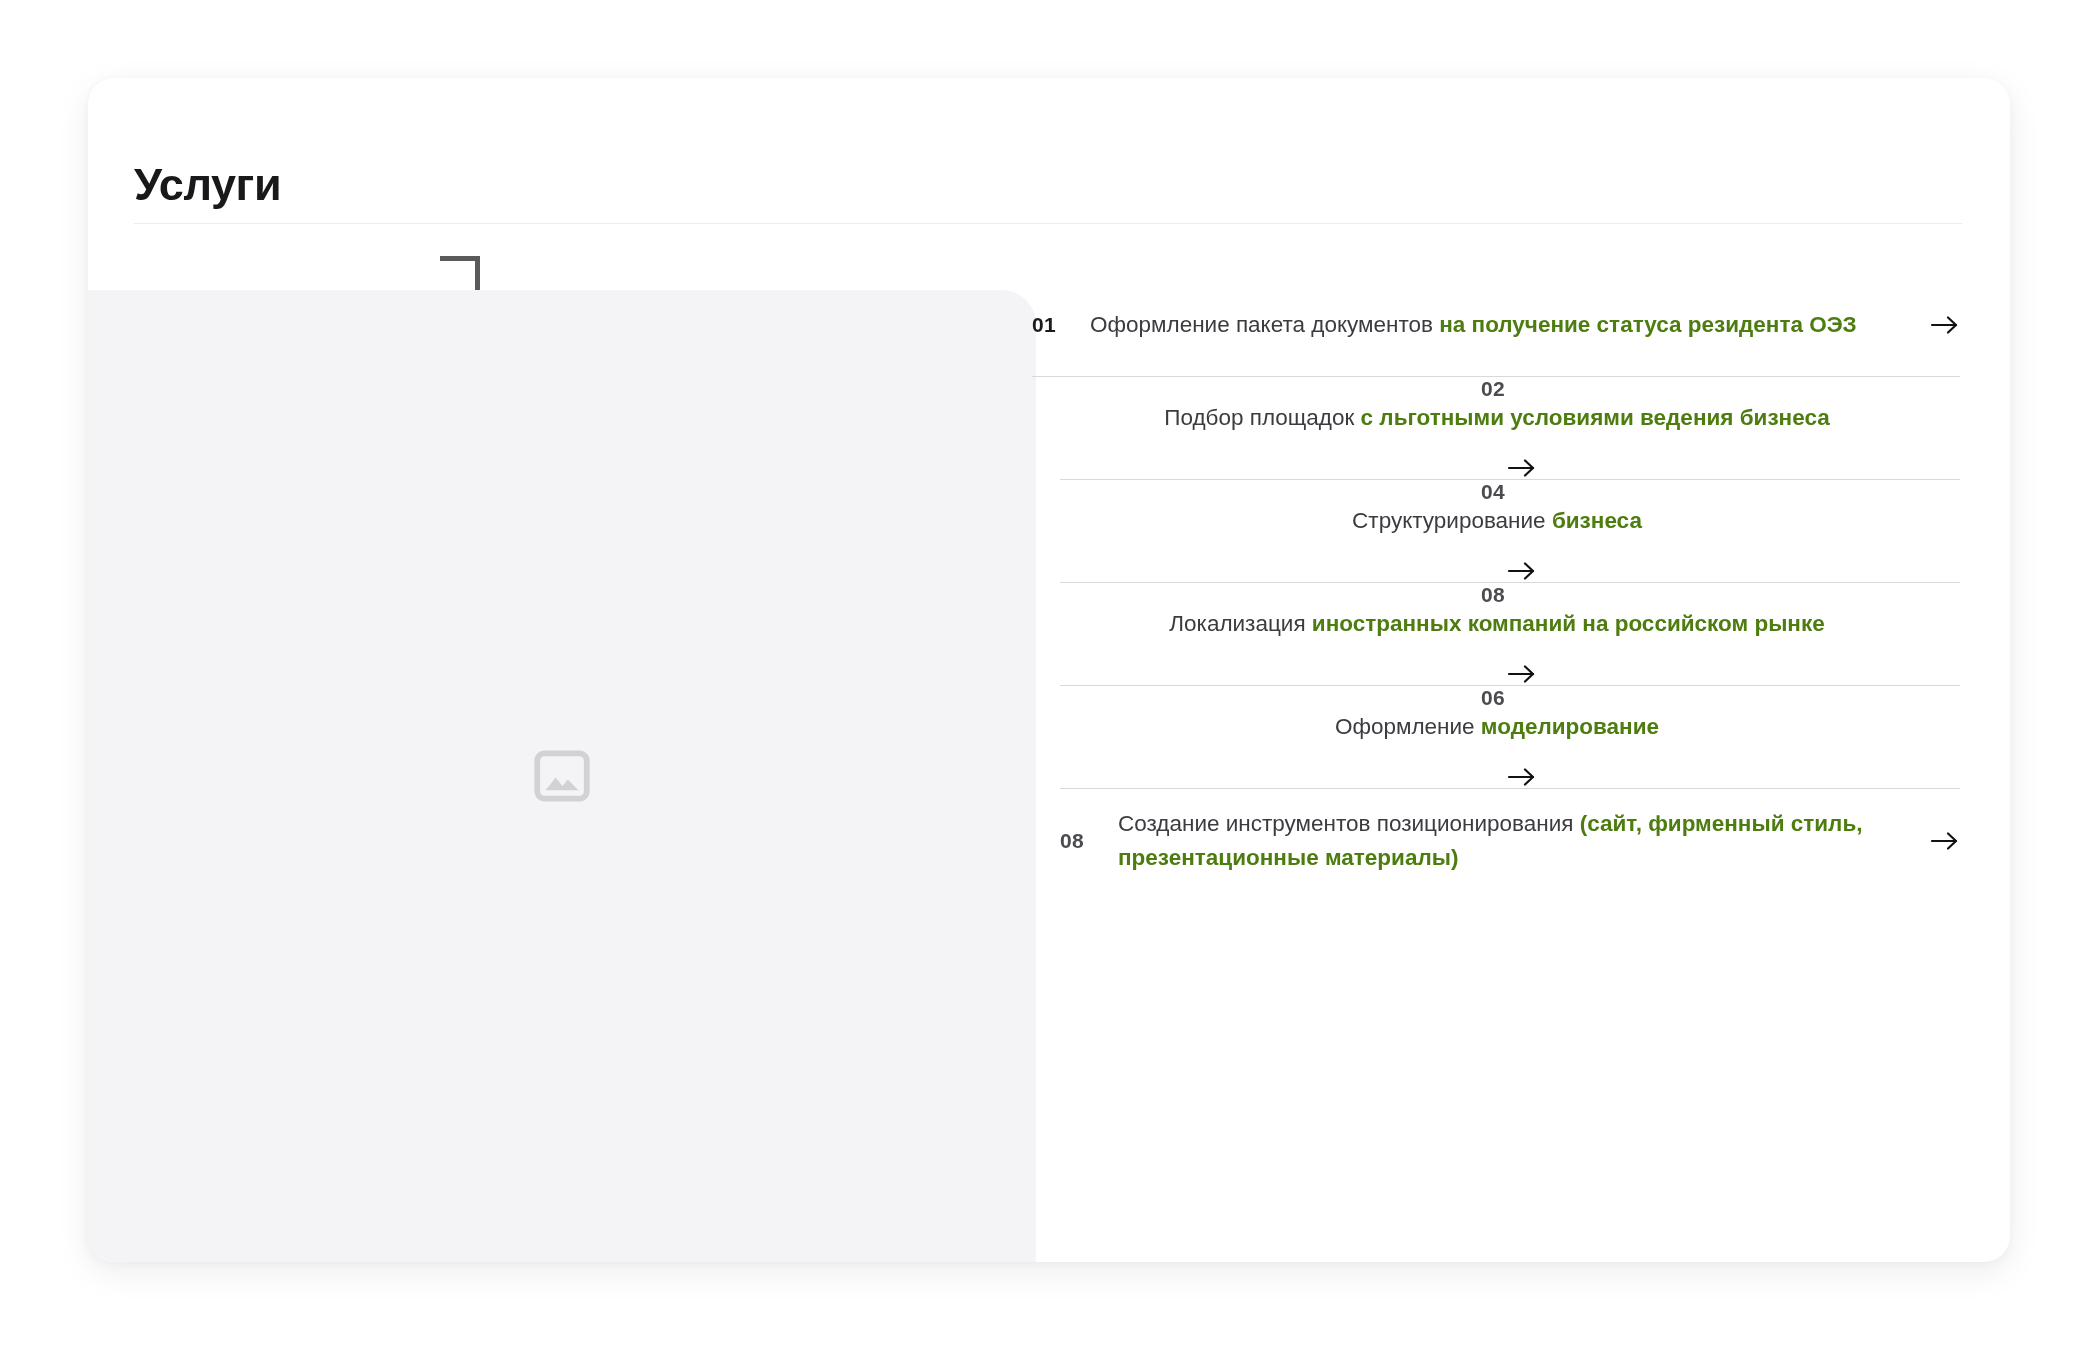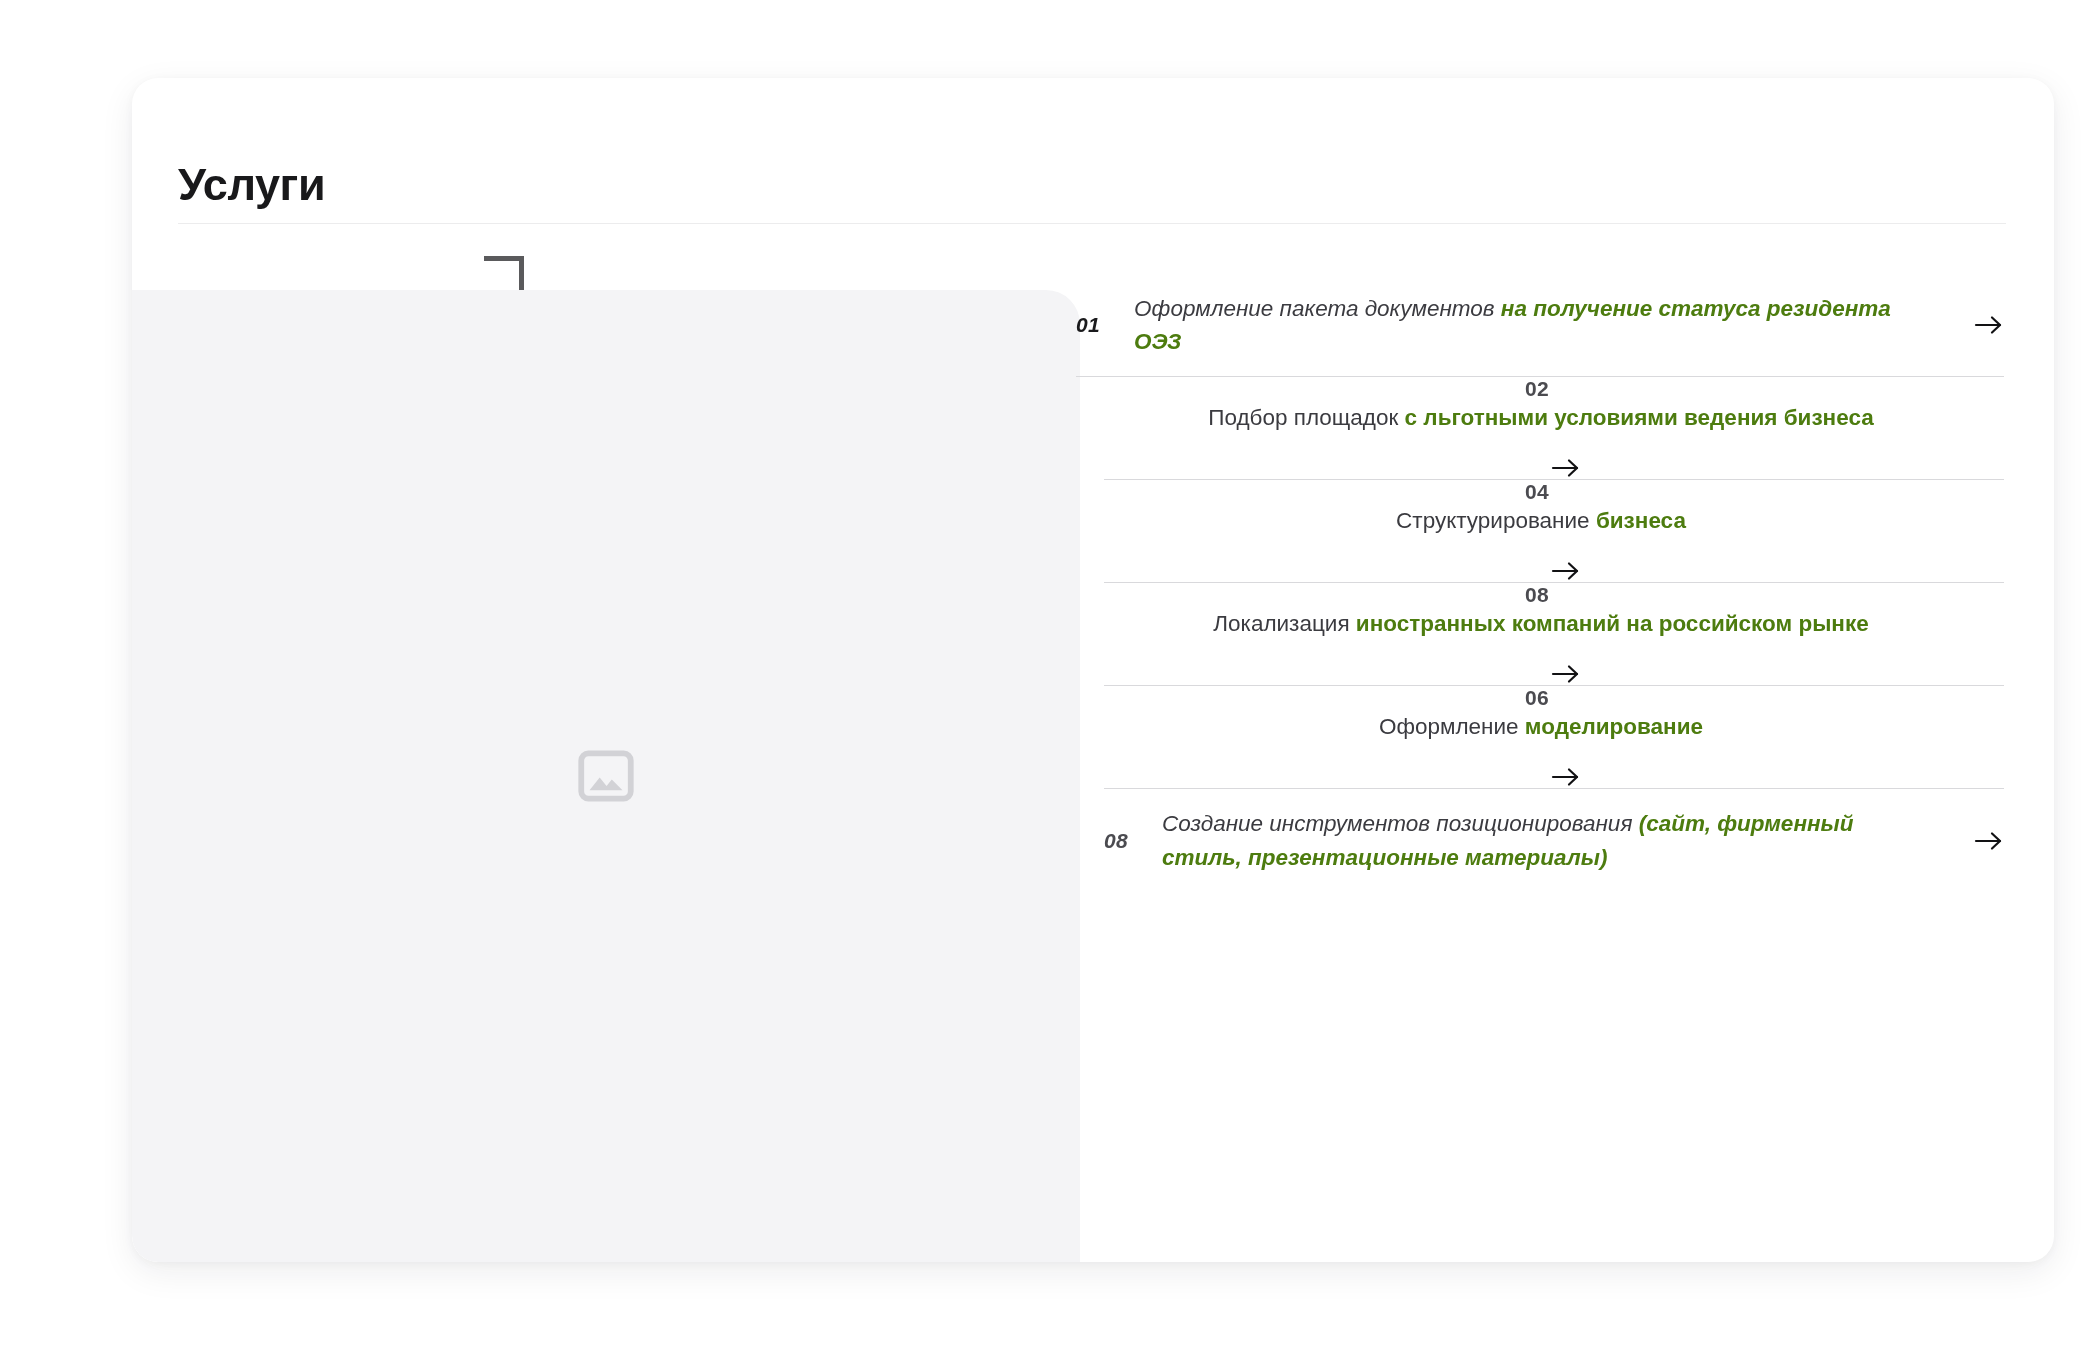--- a/index.html
+++ b/index.html
@@ -13,21 +13,20 @@
     font-family: "Liberation Sans", "DejaVu Sans", sans-serif;
     overflow: hidden;
     position: relative;
   }
 
   
   #page {
     position: absolute;
     inset: 0;
     background: #ffffff;
-    margin-left: 44px;
   }
 
   #services-card {
     position: absolute;
     left: 88px;
     top: 78px;
     width: 1922px;
     height: 1184px;
     background: #ffffff;
     border-radius: 26px;
@@ -173,21 +172,21 @@
     flex: 0 0 auto;
     width: 54px;
     display: flex;
     align-items: center;
     justify-content: flex-end;
     color: #121214;
   }
 
   
   .h-1 { height: 103px; flex-direction: column; }
-  .h-2 { height: 103px; font-style: italic; }
+  .h-2 { height: 103px; }
 </style>
 </head>
 <body>
 
 <div id="page">
 
   <section id="services-card">
 
     <h1 id="page-title">Услуги</h1>
 

